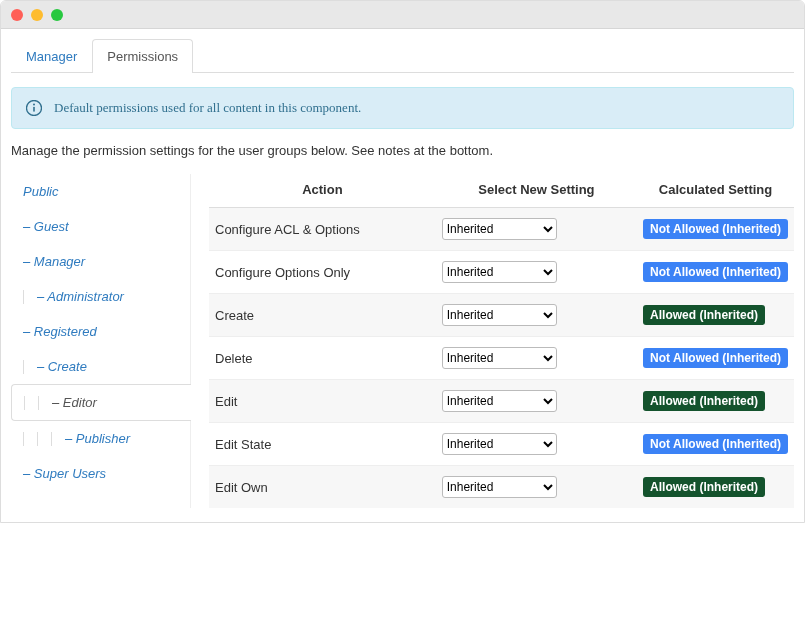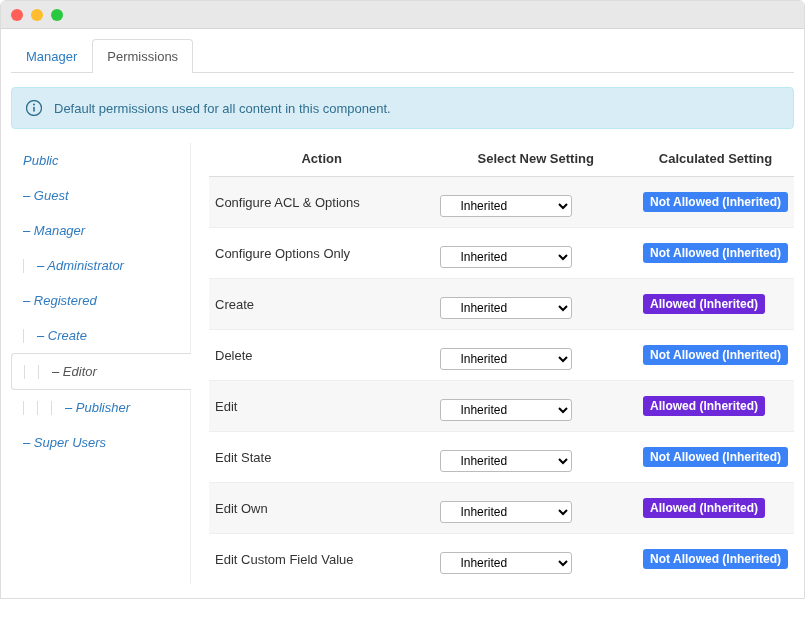--- a/index.html
+++ b/index.html
@@ -54,20 +54,21 @@
   .alert {
     background: #d9edf7;
     border: 1px solid #bce8f1;
     color: #31708f;
     border-radius: 4px;
     padding: 12px 14px;
     display: flex;
     align-items: center;
     gap: 12px;
     margin-bottom: 14px;
+    font-family: Liberation Serif, serif;
   }
   .alert .info-icon {
     width: 16px; height: 16px; flex: 0 0 auto;
     display: inline-flex; align-items: center; justify-content: center;
   }
   .alert .info-icon svg { width: 16px; height: 16px; }
 
   .intro { margin-bottom: 16px; color: #333; }
 
   .layout { display: flex; gap: 0; }
@@ -122,40 +123,39 @@
     vertical-align: middle;
   }
   table.perm tbody tr:nth-child(odd) td {
     background: #f7f7f7;
   }
   .col-action { width: 245px; }
   .col-select { width: 210px; }
   .col-calc { }
 
   select.setting {
-    width: 132px;
+    width: 115px;
     font-size: 12px;
-    padding: 2px 15px;
+    padding: 2px 0;
     border: 1px solid #bbb;
     border-radius: 3px;
     background: #fff;
-    margin-top: 8px;
   }
 
   .badge {
     display: inline-block;
     padding: 3px 7px;
     border-radius: 3px;
     color: #fff;
     font-size: 12px;
     font-weight: 600;
     white-space: nowrap;
   }
   .badge.not-allowed { background: #3b82f6; }
-  .badge.allowed { background: #6d28d9; text-align: right; }
+  .badge.allowed { background: #14532d; text-align: right; }
 </style>
 </head>
 <body>
 
 <div class="window">
   <div class="titlebar">
     <span class="dot red"></span>
     <span class="dot yellow"></span>
     <span class="dot green"></span>
   </div>
@@ -171,20 +171,21 @@
       <span class="info-icon">
         <svg viewBox="0 0 16 16" fill="#31708f">
             <circle cx="8" cy="8" r="7.5" fill="none" stroke="#31708f" stroke-width="1.3"></circle>
             <rect x="7.2" y="6.8" width="1.6" height="5" rx="0.8"></rect>
             <circle cx="8" cy="4.6" r="1"></circle>
           </svg>
       </span>
       <span>Default permissions used for all content in this component.</span>
     </div>
 
+    <p class="intro">Manage the permission settings for the user groups below. See notes at the bottom.</p>
 
     <div class="layout">
       <div class="sidebar" id="sidebar">
           <div class="sidebar-item">
             <span>Public</span>
           </div>
           <div class="sidebar-item">
             <span>– Guest</span>
           </div>
           <div class="sidebar-item">
@@ -255,24 +256,19 @@
               <tr>
                 <td>Edit State</td>
                 <td><select class="setting"><option>Inherited</option></select></td>
                 <td><span class="badge not-allowed">Not Allowed (Inherited)</span></td>
               </tr>
               <tr>
                 <td>Edit Own</td>
                 <td><select class="setting"><option>Inherited</option></select></td>
                 <td><span class="badge allowed">Allowed (Inherited)</span></td>
               </tr>
-              <tr>
-                <td>Edit Custom Field Value</td>
-                <td><select class="setting"><option>Inherited</option></select></td>
-                <td><span class="badge not-allowed">Not Allowed (Inherited)</span></td>
-              </tr>
             </tbody>
         </table>
       </div>
     </div>
 
   </div>
 </div>
 
 </body></html>

